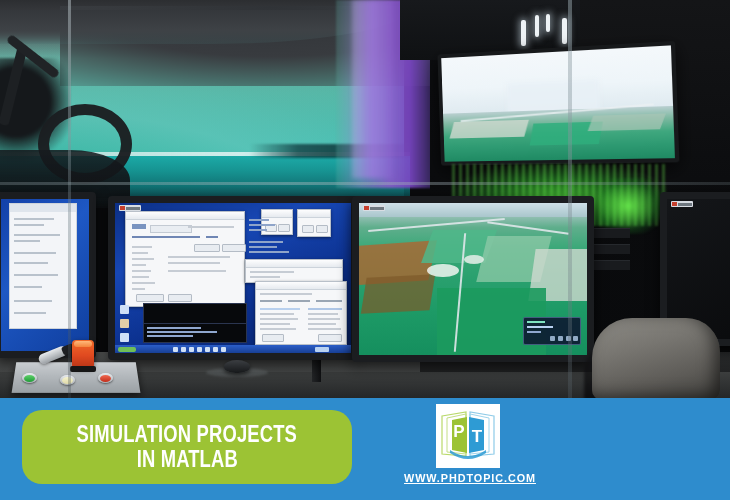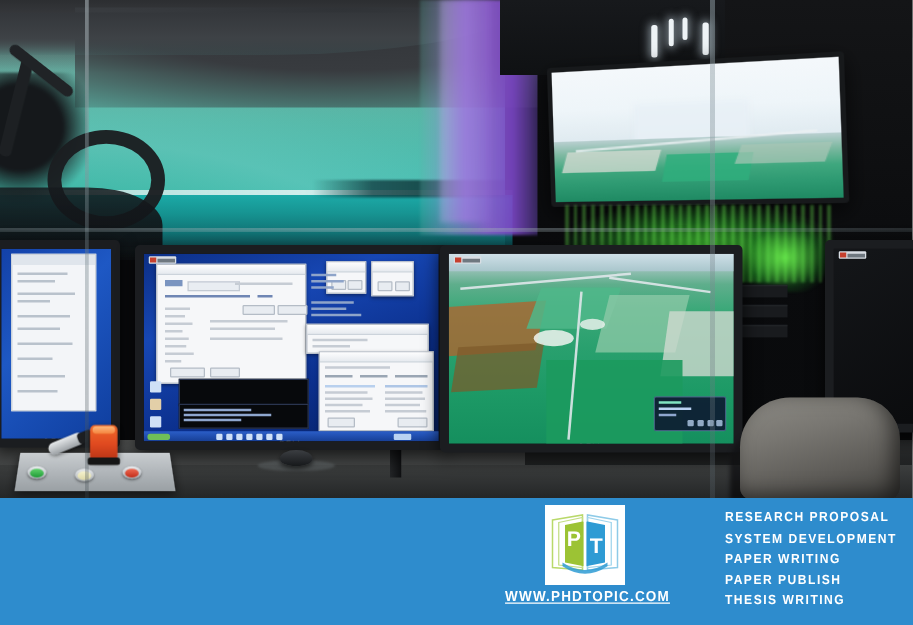--- a/index.html
+++ b/index.html
@@ -508,20 +508,24 @@
     <div class="chair-sh"></div>
     <div class="chair"></div>
 
     <div class="mullion m1"></div>
     <div class="mullion m2"></div>
     <div class="glass-h"></div>
   </div>
 
   <div id="banner">
 
+    <div id="title-box">
+      <div class="tl">SIMULATION PROJECTS</div>
+      <div class="tl">IN MATLAB</div>
+    </div>
 
     <div id="logo">
       <svg width="64" height="64" viewBox="0 0 64 64" aria-hidden="true">
 
         <path d="M6 12 L30 8 L30 52 L6 50 Z" fill="none" stroke="#b9d96a" stroke-width="1.2"></path>
         <path d="M58 12 L34 8 L34 52 L58 50 Z" fill="none" stroke="#8ecbe8" stroke-width="1.2"></path>
         <path d="M11 14 L30 10 L30 50 L11 48 Z" fill="none" stroke="#c3de85" stroke-width="1"></path>
         <path d="M53 14 L34 10 L34 50 L53 48 Z" fill="none" stroke="#9fd4ec" stroke-width="1"></path>
 
         <path d="M16 16 L31 13 L31 49 L16 46 Z" fill="#9cc334"></path>
@@ -531,24 +535,15 @@
 
         <path d="M14 46 Q32 58 50 46 L50 49 Q32 61 14 49 Z" fill="#2e9bd4" opacity="0.85"></path>
 
         <text x="23" y="33" font-family="Liberation Sans, sans-serif" font-size="17" font-weight="bold" fill="#ffffff" text-anchor="middle">P</text>
         <text x="41" y="38" font-family="Liberation Sans, sans-serif" font-size="17" font-weight="bold" fill="#ffffff" text-anchor="middle">T</text>
       </svg>
     </div>
 
     <div id="site-url">WWW.PHDTOPIC.COM</div>
 
-    <div id="svc-list">
-      <ul>
-        <li>RESEARCH PROPOSAL</li>
-        <li>SYSTEM DEVELOPMENT</li>
-        <li>PAPER WRITING</li>
-        <li>PAPER PUBLISH</li>
-        <li>THESIS WRITING</li>
-      </ul>
-    </div>
   </div>
 
 </div>
 
 </body></html>

